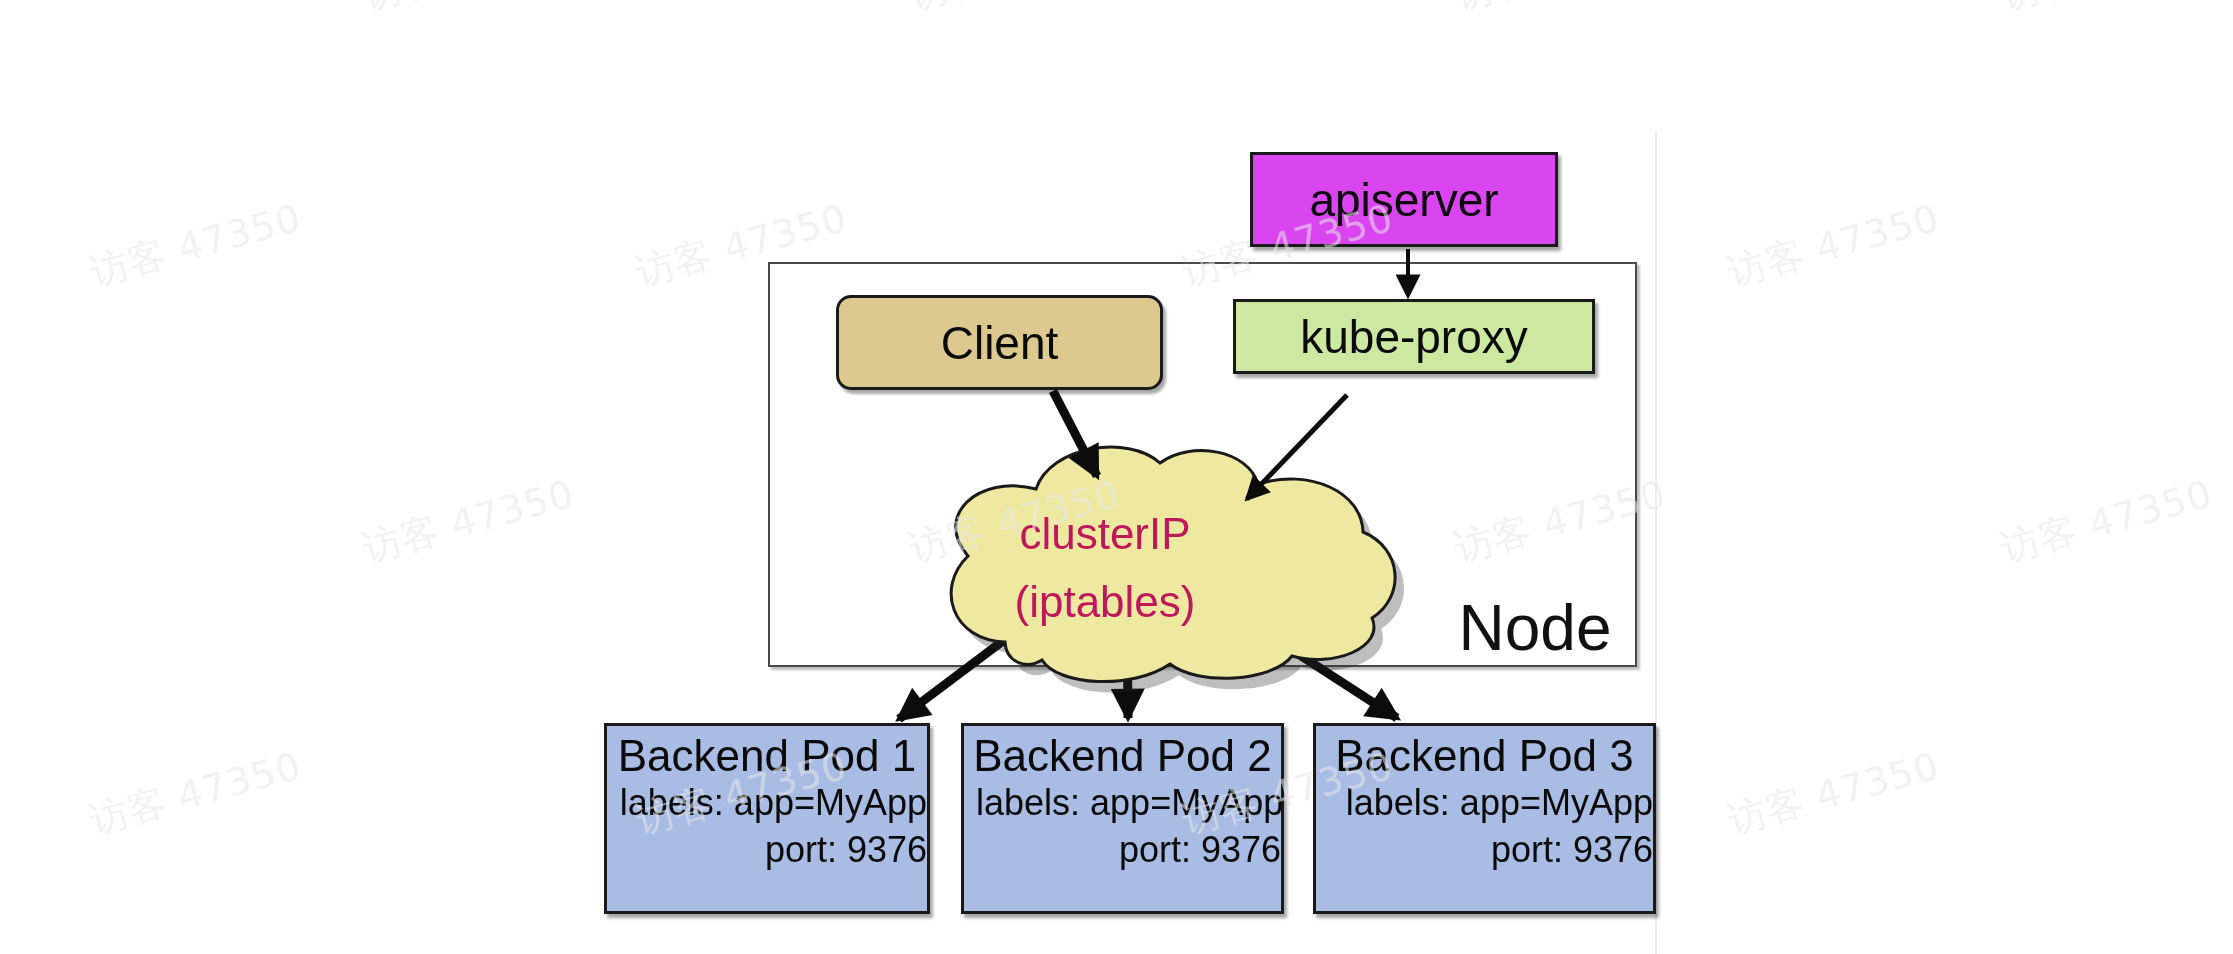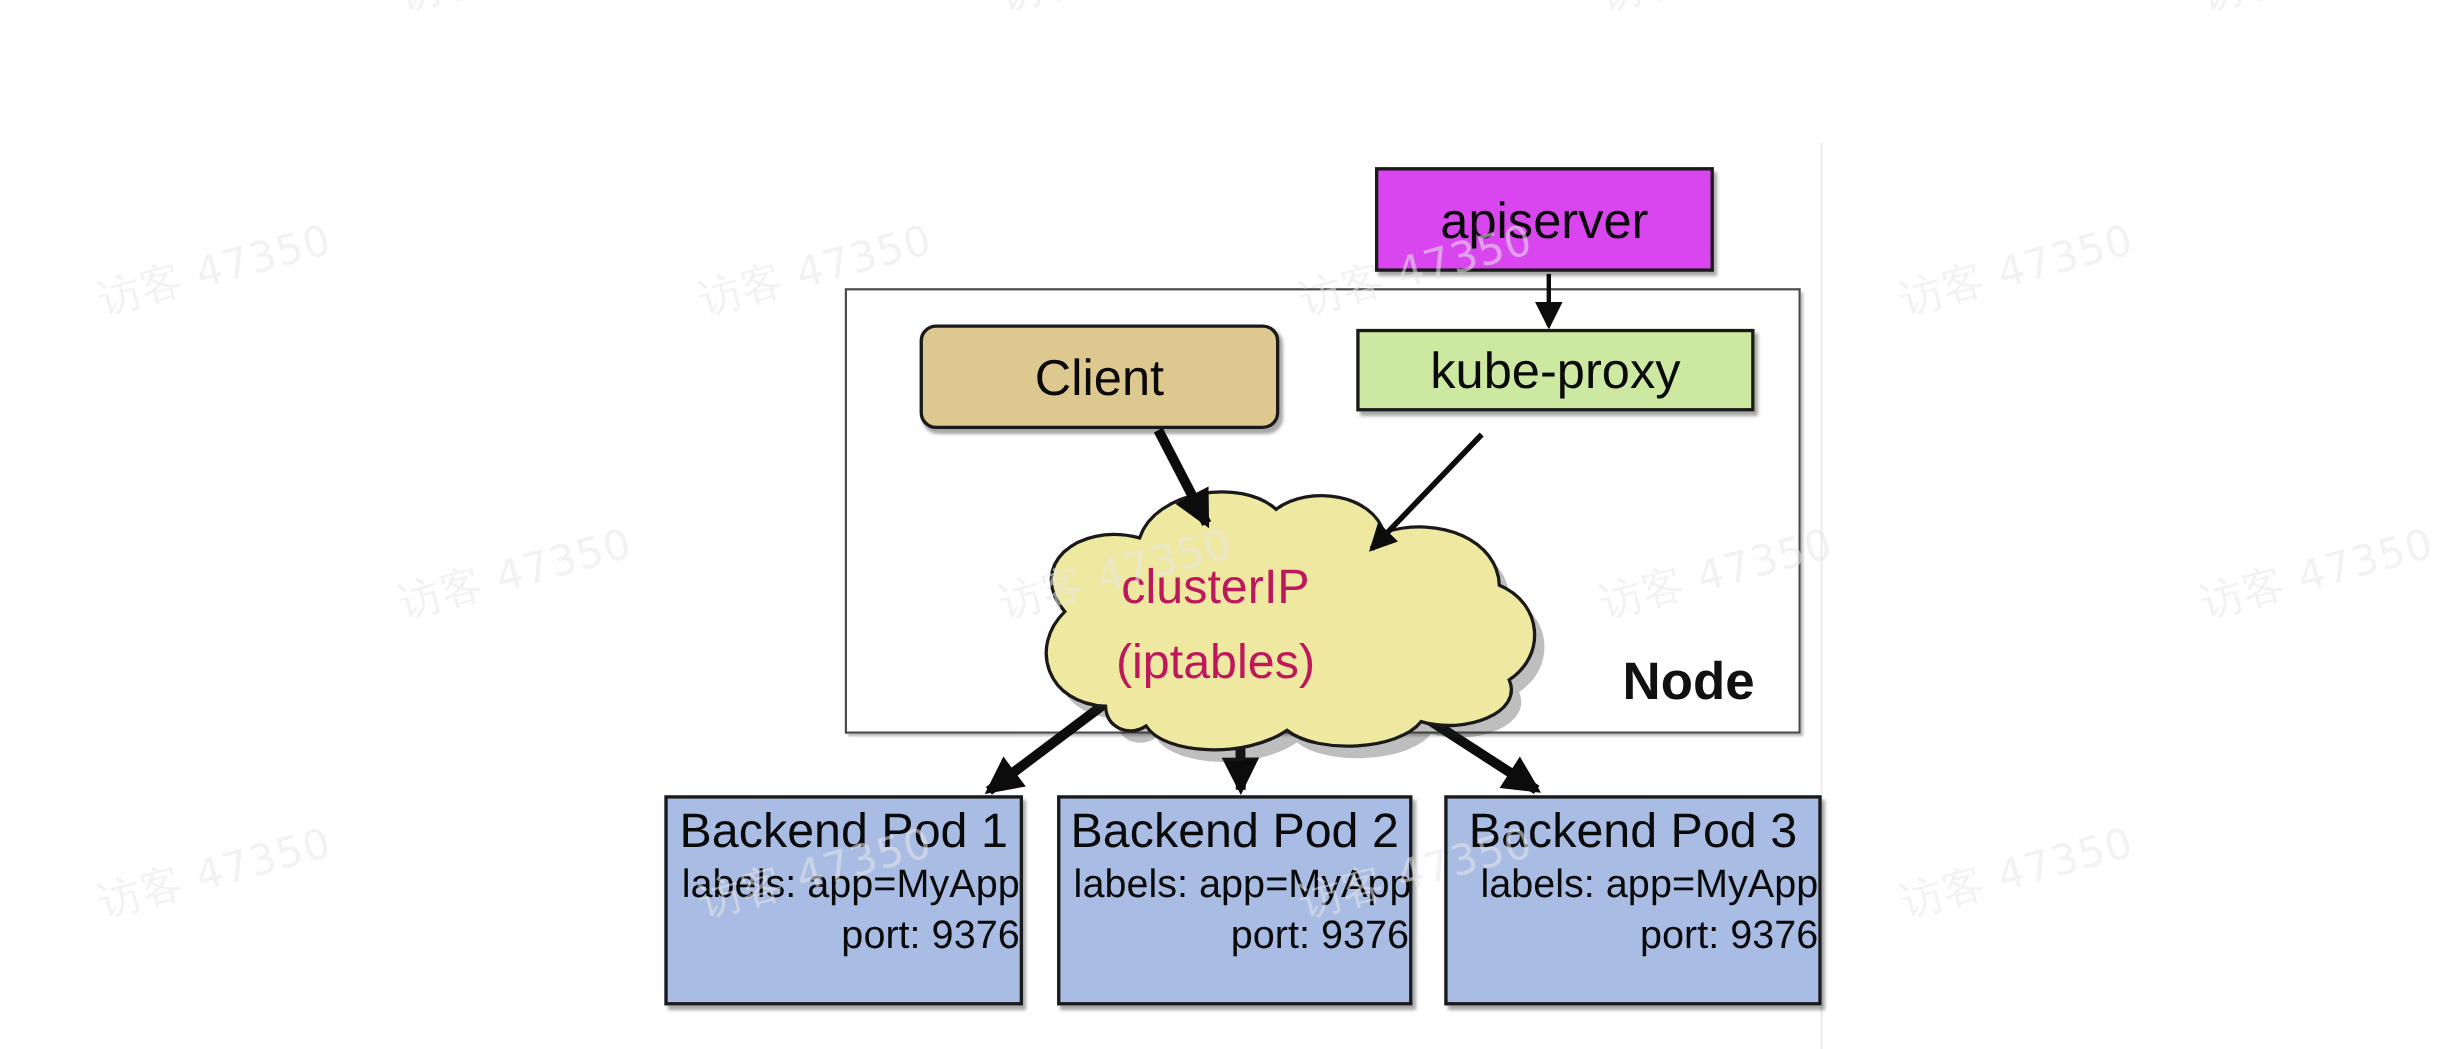--- a/index.html
+++ b/index.html
@@ -10,21 +10,21 @@
 
   
   .image-edge { position: absolute; left: 1655px; top: 130px; width: 2px; height: 824px;
                 background: #ededed; }
 
   
   .node-box { position: absolute; left: 768px; top: 262px; width: 869px; height: 405px;
               border: 2px solid #4a4a4a; background: transparent;
               box-shadow: 3px 3px 2px rgba(0,0,0,0.25); } 
   .node-text { position: absolute; left: 1450px; top: 596px; width: 170px;
-               font-size: 48px; line-height: 1; color: #111; text-align: center; font-weight: bold; }
+               font-size: 64px; line-height: 1; color: #111; text-align: center; }
 
   
   .rect-node { position: absolute; border: 3px solid #1a1a1a;
                display: flex; align-items: center; justify-content: center;
                box-shadow: 3px 4px 3px rgba(0,0,0,0.35); }
   .rect-node .lbl { font-size: 46px; line-height: 1; color: #0a0a0a; }
 
   .apiserver  { left: 1250px; top: 152px; width: 308px; height: 95px; }
   .client     { left: 836px;  top: 295px; width: 327px; height: 95px; }
   .kube-proxy { left: 1233px; top: 299px; width: 362px; height: 75px; }

